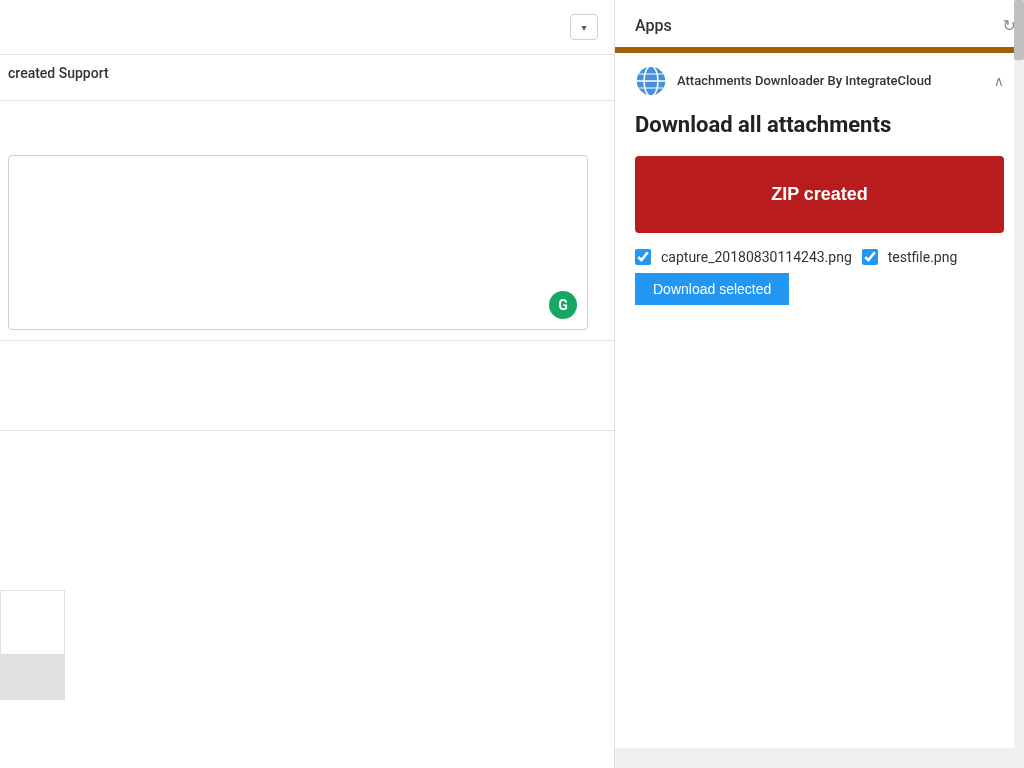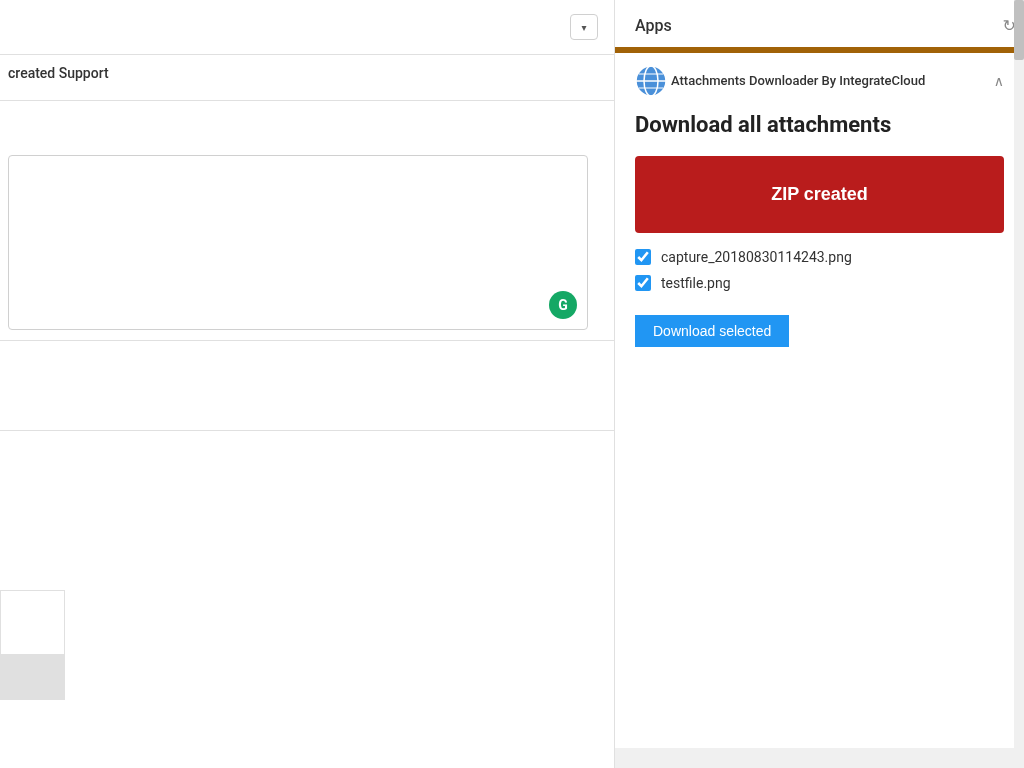--- a/index.html
+++ b/index.html
@@ -193,21 +193,21 @@
     .app-header-row {
       display: flex;
       align-items: center;
       justify-content: space-between;
       margin-bottom: 14px;
     }
 
     .app-identity {
       display: flex;
       align-items: center;
-      gap: 4px;
+      gap: 10px;
     }
 
     .app-icon {
       width: 32px;
       height: 32px;
       border-radius: 4px;
       overflow: hidden;
       flex-shrink: 0;
     }
 
@@ -247,23 +247,22 @@
       padding: 28px 16px;
       font-size: 18px;
       font-weight: 600;
       cursor: pointer;
       text-align: center;
       margin-bottom: 16px;
     }
 
     .file-list {
       display: flex;
-      flex-direction: column;
       gap: 10px;
-      margin-bottom: 24px;
+      margin-bottom: 8px;
     }
 
     .file-item {
       display: flex;
       align-items: center;
       gap: 10px;
     }
 
     .file-checkbox {
       width: 16px;

